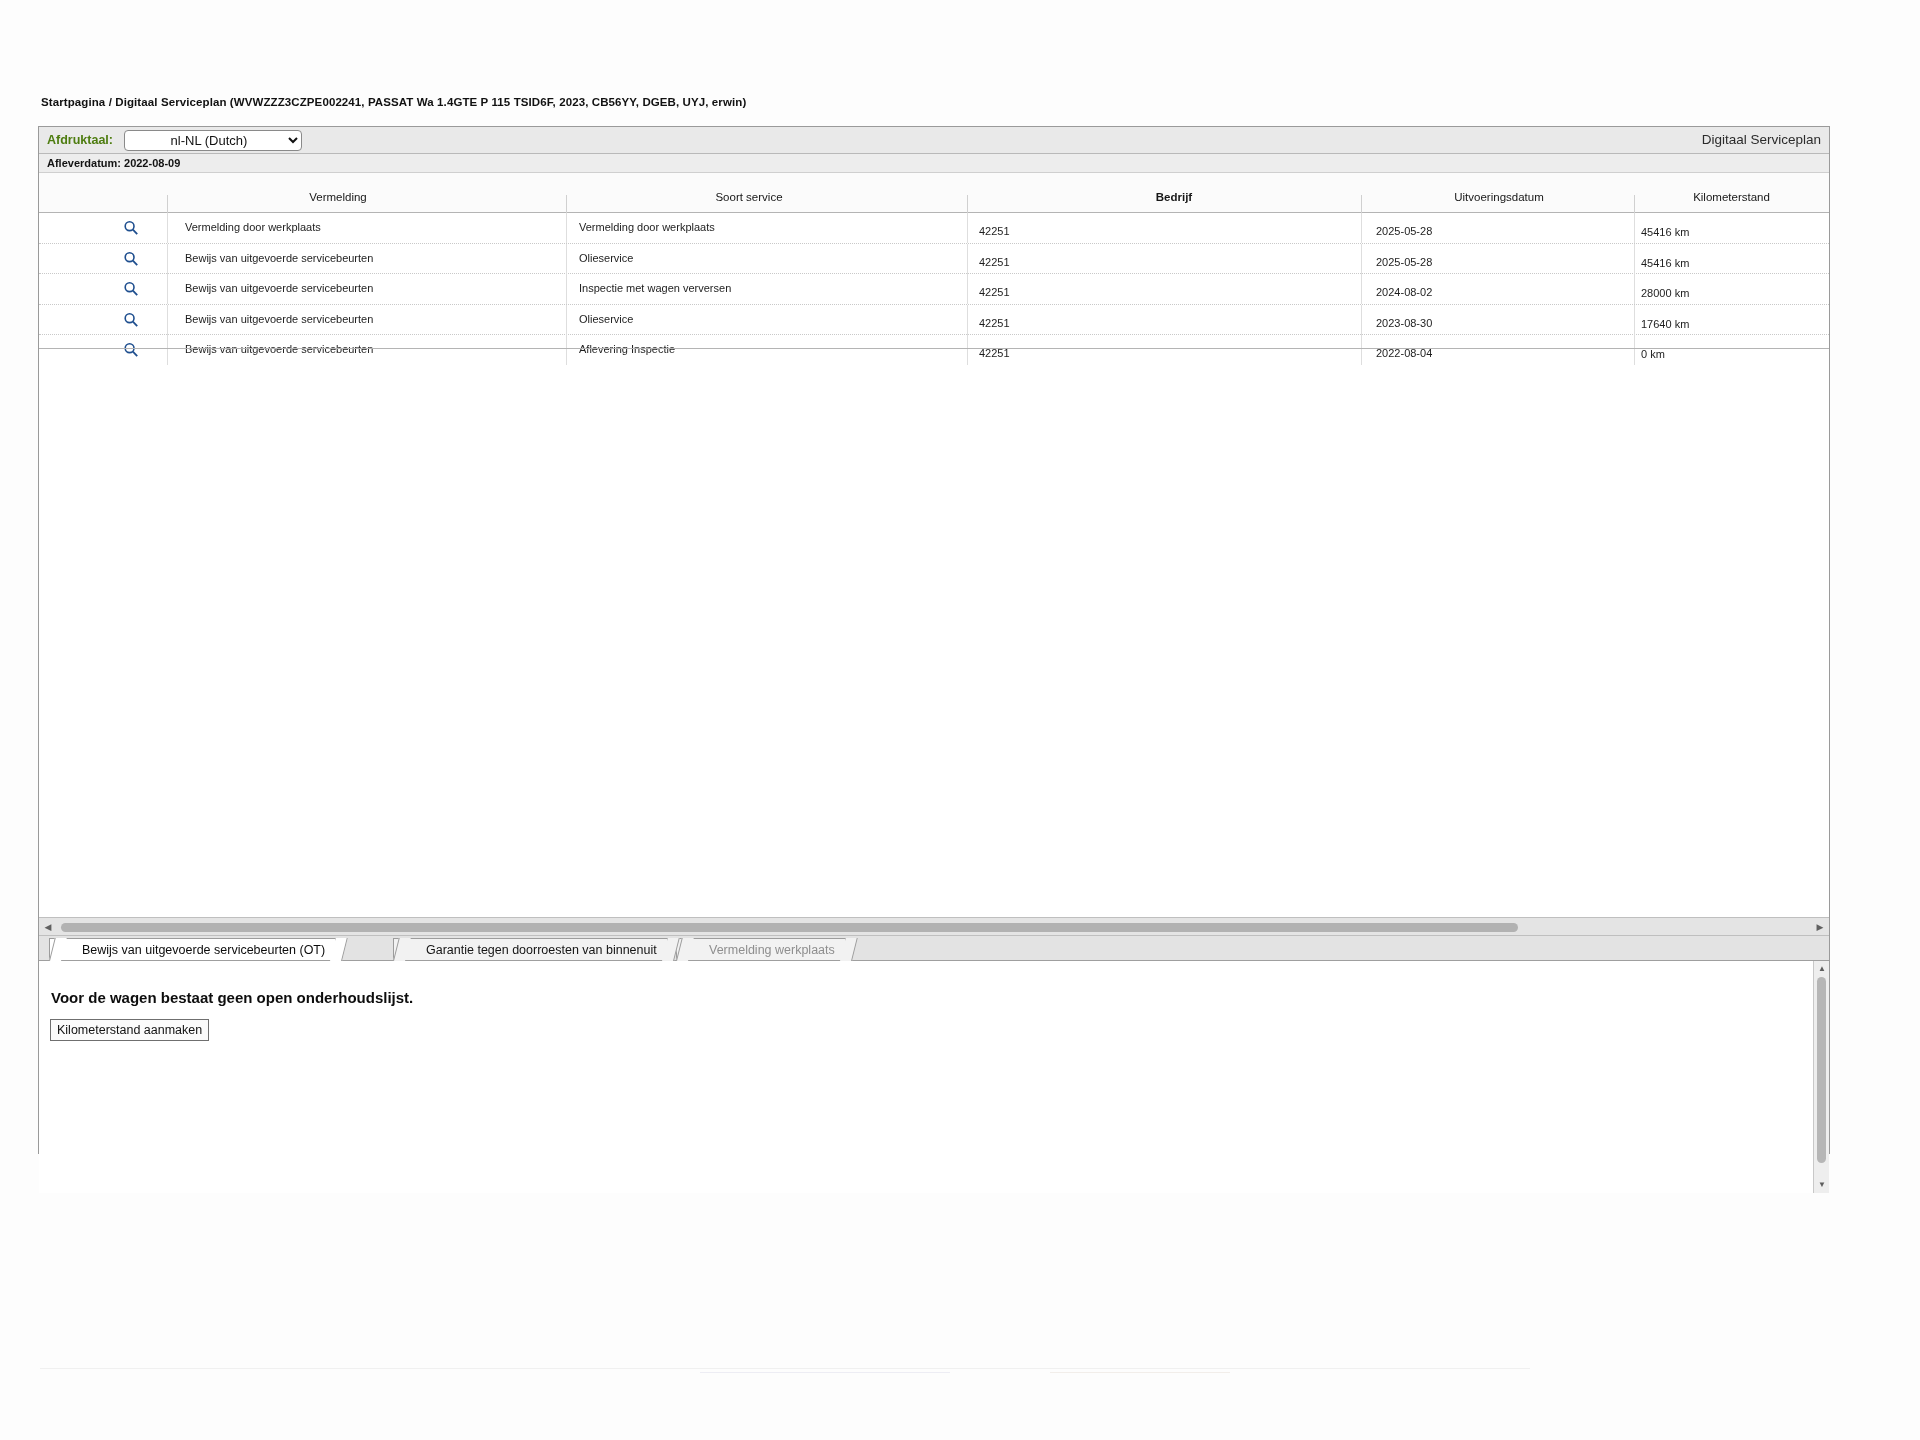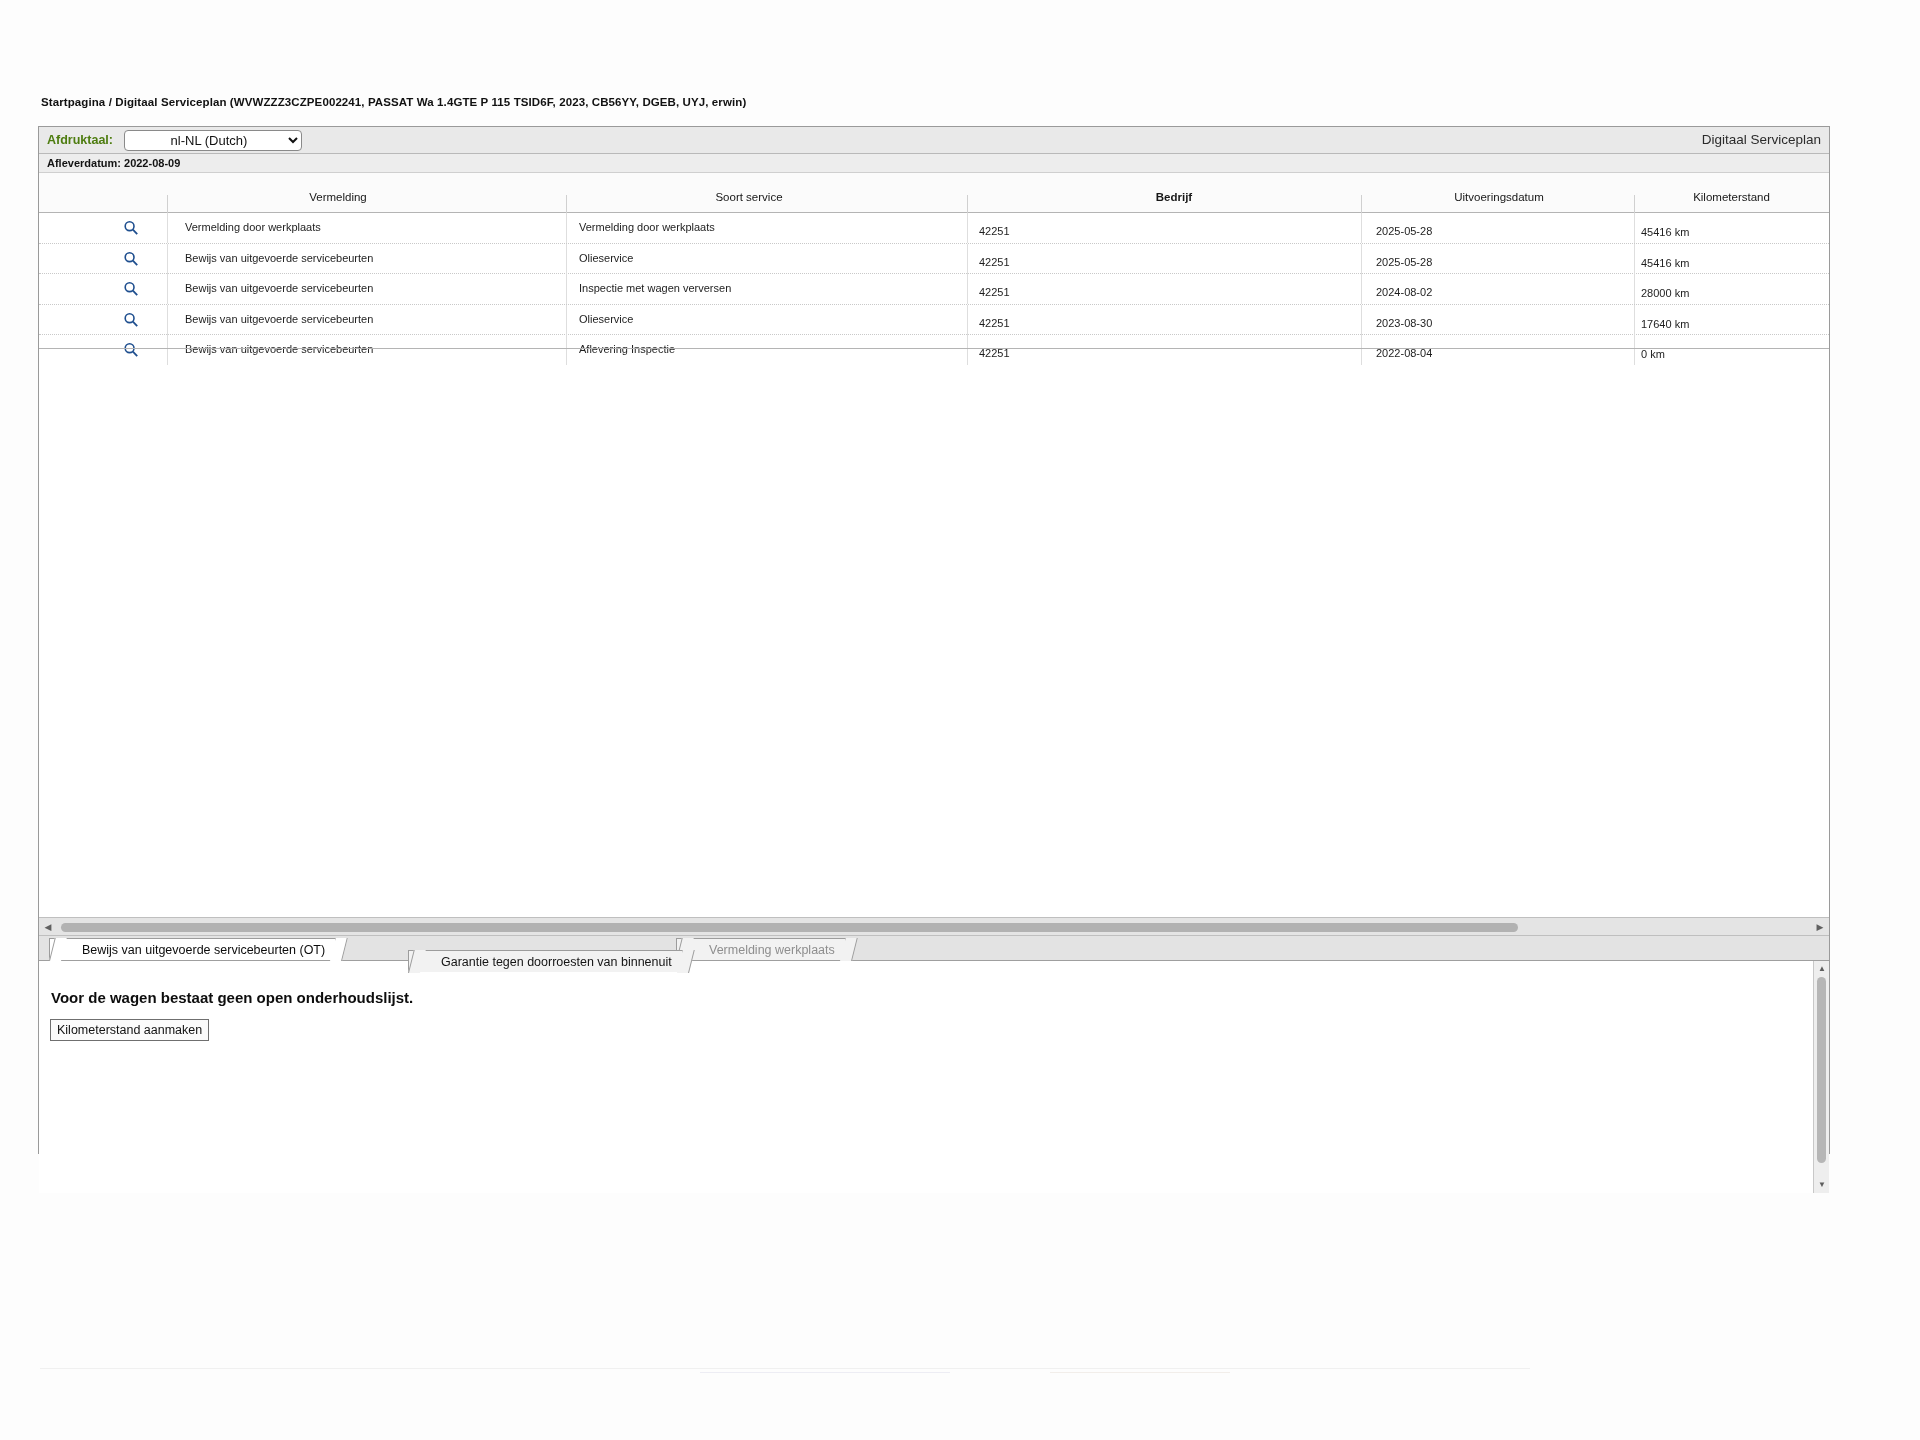--- a/index.html
+++ b/index.html
@@ -467,21 +467,21 @@
     <div id="hscroll">
       <span id="hscroll-left">◀</span>
       <div id="hscroll-thumb"></div>
       <span id="hscroll-right">▶</span>
     </div>
 
     <div id="tabstrip">
       <div class="tab active" style="left:10px;">
         <span>Bewijs van uitgevoerde servicebeurten (OT)</span>
       </div>
-      <div class="tab mid" style="left:369px;margin-top:12px;">
+      <div class="tab mid" style="left:354px;">
         <span>Garantie tegen doorroesten van binnenuit</span>
       </div>
       <div class="tab faint" style="left:637px;">
         <span>Vermelding werkplaats</span>
       </div>
     </div>
 
     <div id="lower-panel">
       <div id="no-list-msg">Voor de wagen bestaat geen open onderhoudslijst.</div>
       <button id="create-table-btn">Kilometerstand aanmaken</button>

